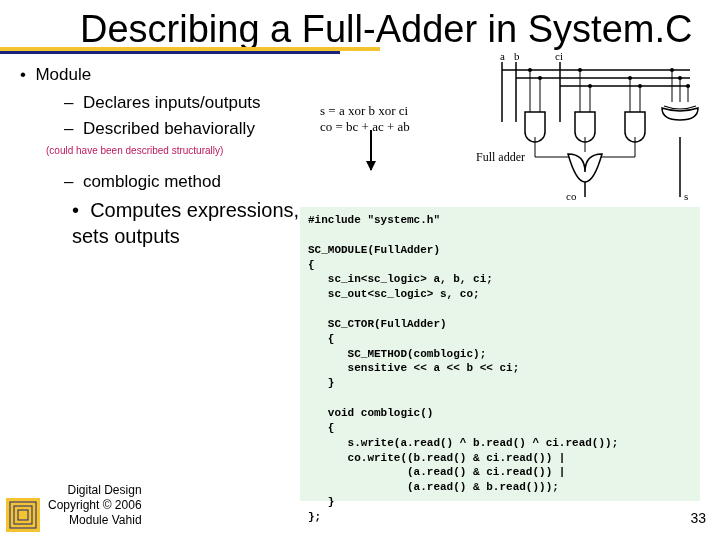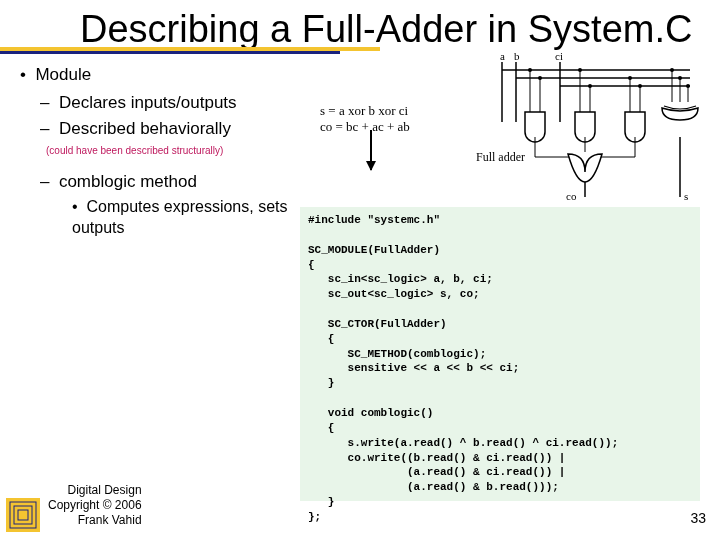--- a/index.html
+++ b/index.html
@@ -38,23 +38,23 @@
   .content-left {
     position: absolute;
     left: 20px;
     top: 64px;
     width: 280px;
     font-size: 17px;
     color: #000;
     line-height: 1.3;
   }
   .bullet-l1 { margin-bottom: 6px; }
-  .bullet-l2 { margin-left: 20px; margin-bottom: 4px; }
+  .bullet-l2 { margin-left: 44px; margin-bottom: 4px; }
   .bullet-l3 { font-size: 10px; margin-left: 26px; margin-bottom: 14px; color: #be185d; }
-  .bullet-l4 { margin-left: 52px; font-size: 16px; }
+  .bullet-l4 { margin-left: 52px; font-size: 20px; }
   .eqbox {
     position: absolute;
     left: 320px;
     top: 90px;
     font-size: 13px;
     font-family: "Times New Roman", serif;
     margin-top: 13px;
   }
   .arrow {
     position: absolute;
@@ -231,16 +231,16 @@
 <svg class="corner-logo" viewBox="0 0 34 34">
   <rect x="0" y="0" width="34" height="34" fill="#f4c430"></rect>
   <rect x="4" y="4" width="26" height="26" fill="none" stroke="#1a237e" stroke-width="1"></rect>
   <rect x="8" y="8" width="18" height="18" fill="none" stroke="#1a237e" stroke-width="1"></rect>
   <rect x="12" y="12" width="10" height="10" fill="none" stroke="#1a237e" stroke-width="1"></rect>
 </svg>
 
 <div class="footer">
   <div>Digital Design</div>
   <div>Copyright © 2006</div>
-  <div>Frank Vahid</div>
+  <div>Module Vahid</div>
 </div>
 
 <div class="pagenum">33</div>
 
 </body></html>

